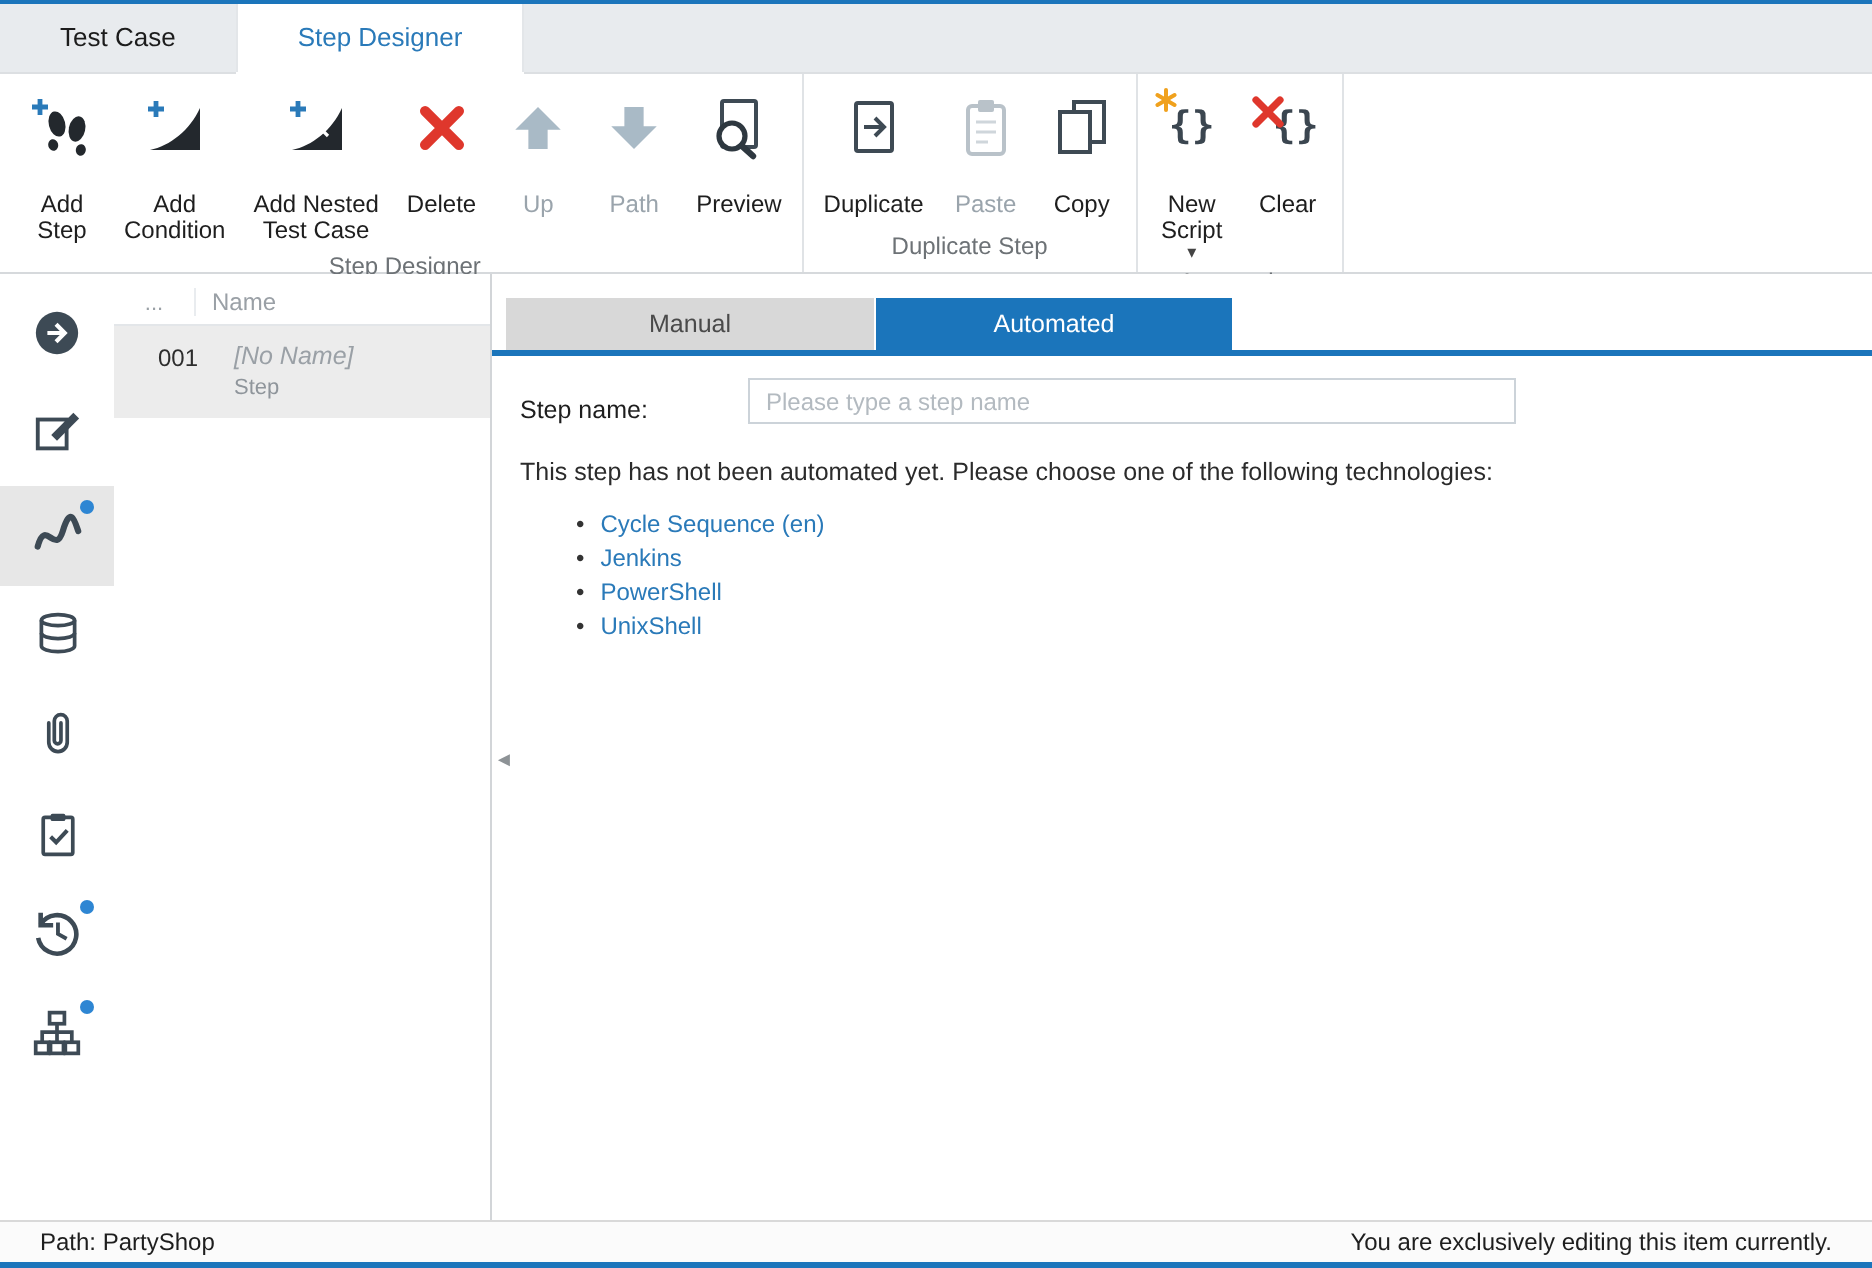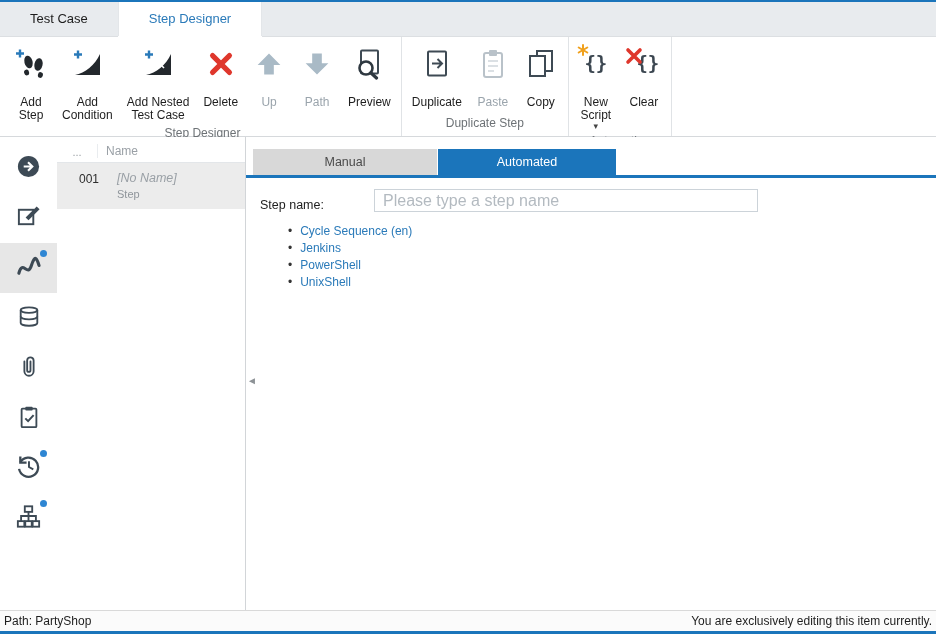--- a/index.html
+++ b/index.html
@@ -47,31 +47,31 @@
   .sp-row-type { font-size:11px; color:#8f959b; margin-top:3px; }
 
   
   .content { flex:1 1 auto; position:relative; background:#fff; min-width:0; }
   .tab-strip { display:flex; padding-left:7px; margin-top:12px; border-bottom:3px solid #1b75bb; }
   .ctab { width:184px; height:26px; line-height:26px; text-align:center; font-size:12.5px; cursor:default; }
   .ctab.manual { background:#d8d8d8; color:#4a4a4a; margin-right:1px; }
   .ctab.automated { background:#1b75bb; color:#fff; width:178px; }
   .form-row { display:flex; align-items:flex-end; margin:11px 0 0 14px; }
   .form-label { font-size:12.5px; width:114px; color:#1e1e1e; }
-  .step-input { width:384px; height:23px; border:1px solid #ccd3d9; font-size:16px; padding:0 8px; color:#333; font-family:inherit; background:#fff; }
+  .step-input { width:384px; height:23px; border:1px solid #ccd3d9; font-size:12px; padding:0 8px; color:#333; font-family:inherit; background:#fff; }
   .step-input::placeholder { color:#b3bac0; }
   .auto-msg { margin:17px 0 0 14px; font-size:12.5px; color:#2b2b2b; }
   .tech-list { margin:10px 0 0 42px; }
   .tech-item { display:flex; align-items:center; height:17px; }
   .tech-bullet { color:#333; margin-right:8px; font-size:12px; }
   .tech-link { color:#2a7ab9; font-size:12px; text-decoration:none; cursor:pointer; }
   .collapse-handle { position:absolute; left:1px; top:238px; color:#8d9296; font-size:10px; cursor:pointer; }
 
   
-  .statusbar { height:21px; flex:0 0 auto; border-top:1px solid #d9d9d9; display:flex; align-items:center; justify-content:space-between; padding:0 4px; font-size:12px; color:#1e1e1e; background:#fbfbfb; }
+  .statusbar { height:21px; flex:0 0 auto; border-top:1px solid #d9d9d9; display:flex; align-items:center; justify-content:space-between; padding:0 20px; font-size:12px; color:#1e1e1e; background:#fbfbfb; }
   .bottom-accent { height:3px; background:#1b75bb; flex:0 0 auto; }
 </style>
 </head>
 <body>
 
 <div class="app">
   <div class="top-accent"></div>
 
   <div class="doc-tabbar">
     <div class="doc-tab">Test Case</div>
@@ -329,20 +329,21 @@
       <div class="tab-strip">
         <div class="ctab manual">Manual</div>
         <div class="ctab automated">Automated</div>
       </div>
 
       <div class="form-row">
         <label class="form-label">Step name:</label>
         <input class="step-input" type="text" placeholder="Please type a step name" style="">
       </div>
 
+      <div class="auto-msg">This step has not been automated yet. Please choose one of the following technologies:</div>
 
       <div class="tech-list">
         <div class="tech-item">
           <span class="tech-bullet">•</span>
           <a class="tech-link">Cycle Sequence (en)</a>
         </div>
         <div class="tech-item">
           <span class="tech-bullet">•</span>
           <a class="tech-link">Jenkins</a>
         </div>

